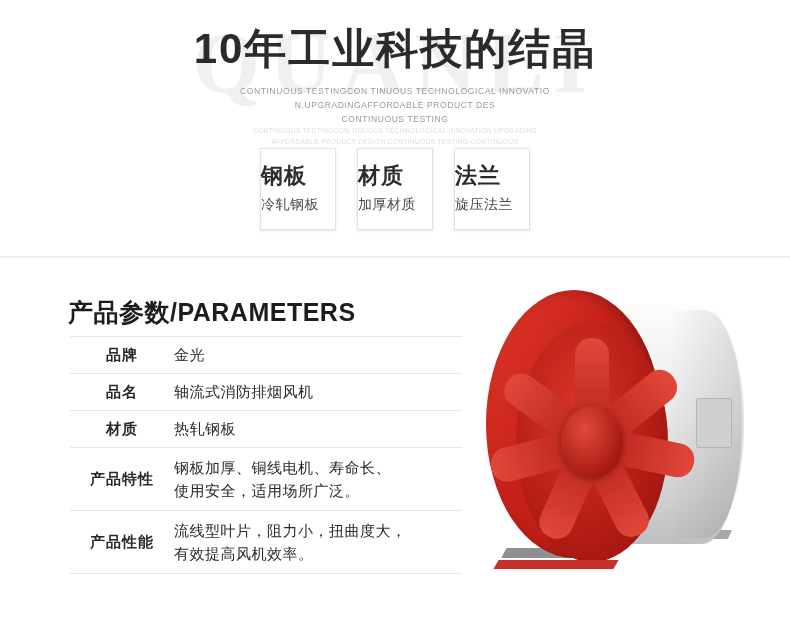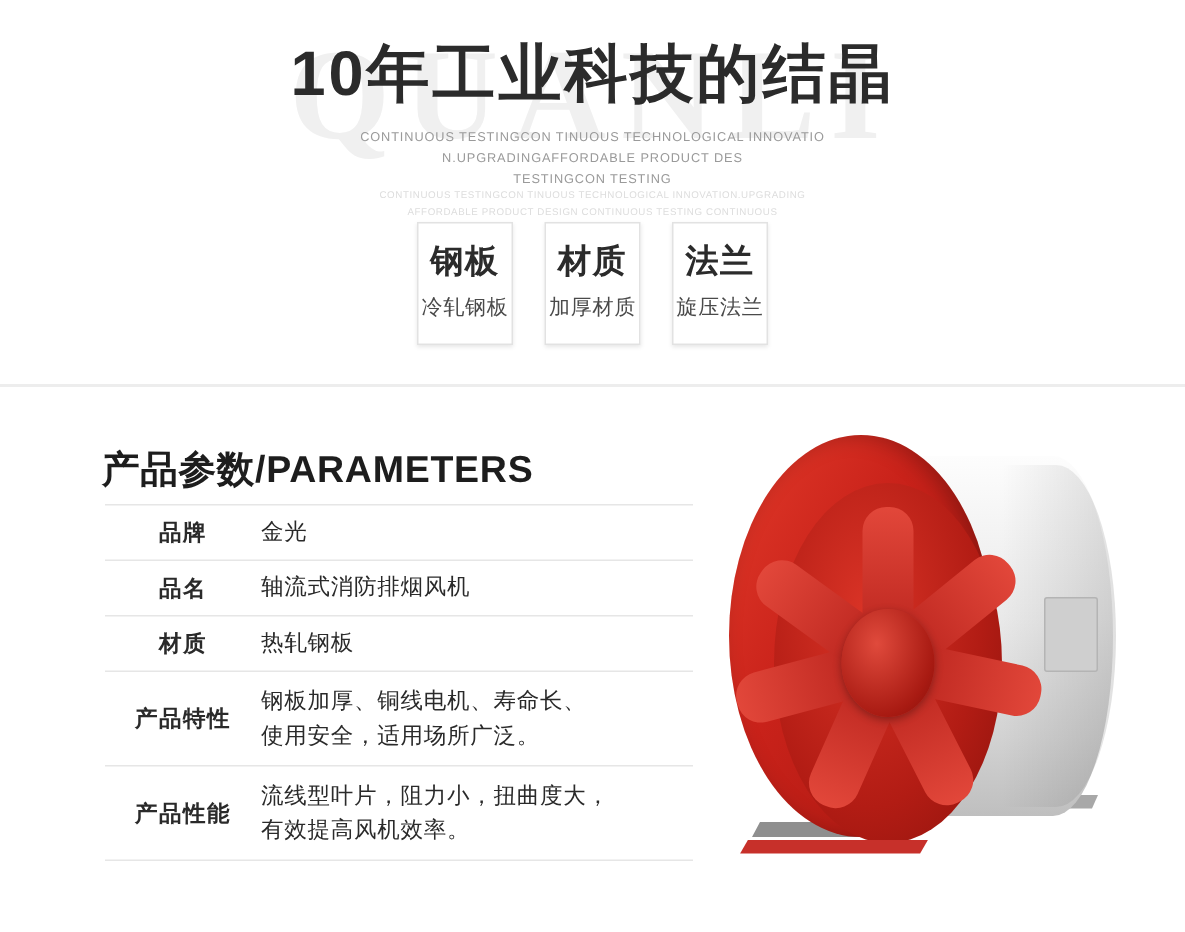--- a/index.html
+++ b/index.html
@@ -70,31 +70,30 @@
   .cards {
     position: absolute;
     top: 148px;
     left: 0;
     width: 790px;
     display: flex;
     justify-content: center;
     gap: 21px;
   }
   .card {
-    width: 64px;
+    width: 76px;
     height: 82px;
     background: #ffffff;
     border: 1px solid #e2e2e2;
     box-shadow: 0 1px 3px rgba(0,0,0,0.10);
     display: flex;
     flex-direction: column;
-    align-items: center;
+    align-items: flex-start;
     justify-content: center;
     box-sizing: border-box;
-    font-family: Liberation Mono, monospace;
   }
   .card-title {
     font-size: 22px;
     font-weight: bold;
     color: #2b2b2b;
     line-height: 1.1;
     letter-spacing: 1px;
   }
   .card-sub {
     margin-top: 7px;
@@ -279,21 +278,21 @@
 </style>
 </head>
 <body>
 
 <div class="hero">
   <div class="hero-watermark">QUANLI</div>
   <div class="hero-title">10年工业科技的结晶</div>
   <div class="hero-sub">
     <div>CONTINUOUS TESTINGCON TINUOUS TECHNOLOGICAL INNOVATIO</div>
     <div>N.UPGRADINGAFFORDABLE PRODUCT DES</div>
-    <div>TESTINGCON TESTING</div>
+    <div>CONTINUOUS TESTING</div>
     <div class="faint">CONTINUOUS TESTINGCON TINUOUS TECHNOLOGICAL INNOVATION.UPGRADING</div>
     <div class="faint">AFFORDABLE PRODUCT DESIGN CONTINUOUS TESTING CONTINUOUS</div>
   </div>
 
   <div class="cards">
     <div class="card">
       <div class="card-title">钢板</div>
       <div class="card-sub">冷轧钢板</div>
     </div>
     <div class="card">

